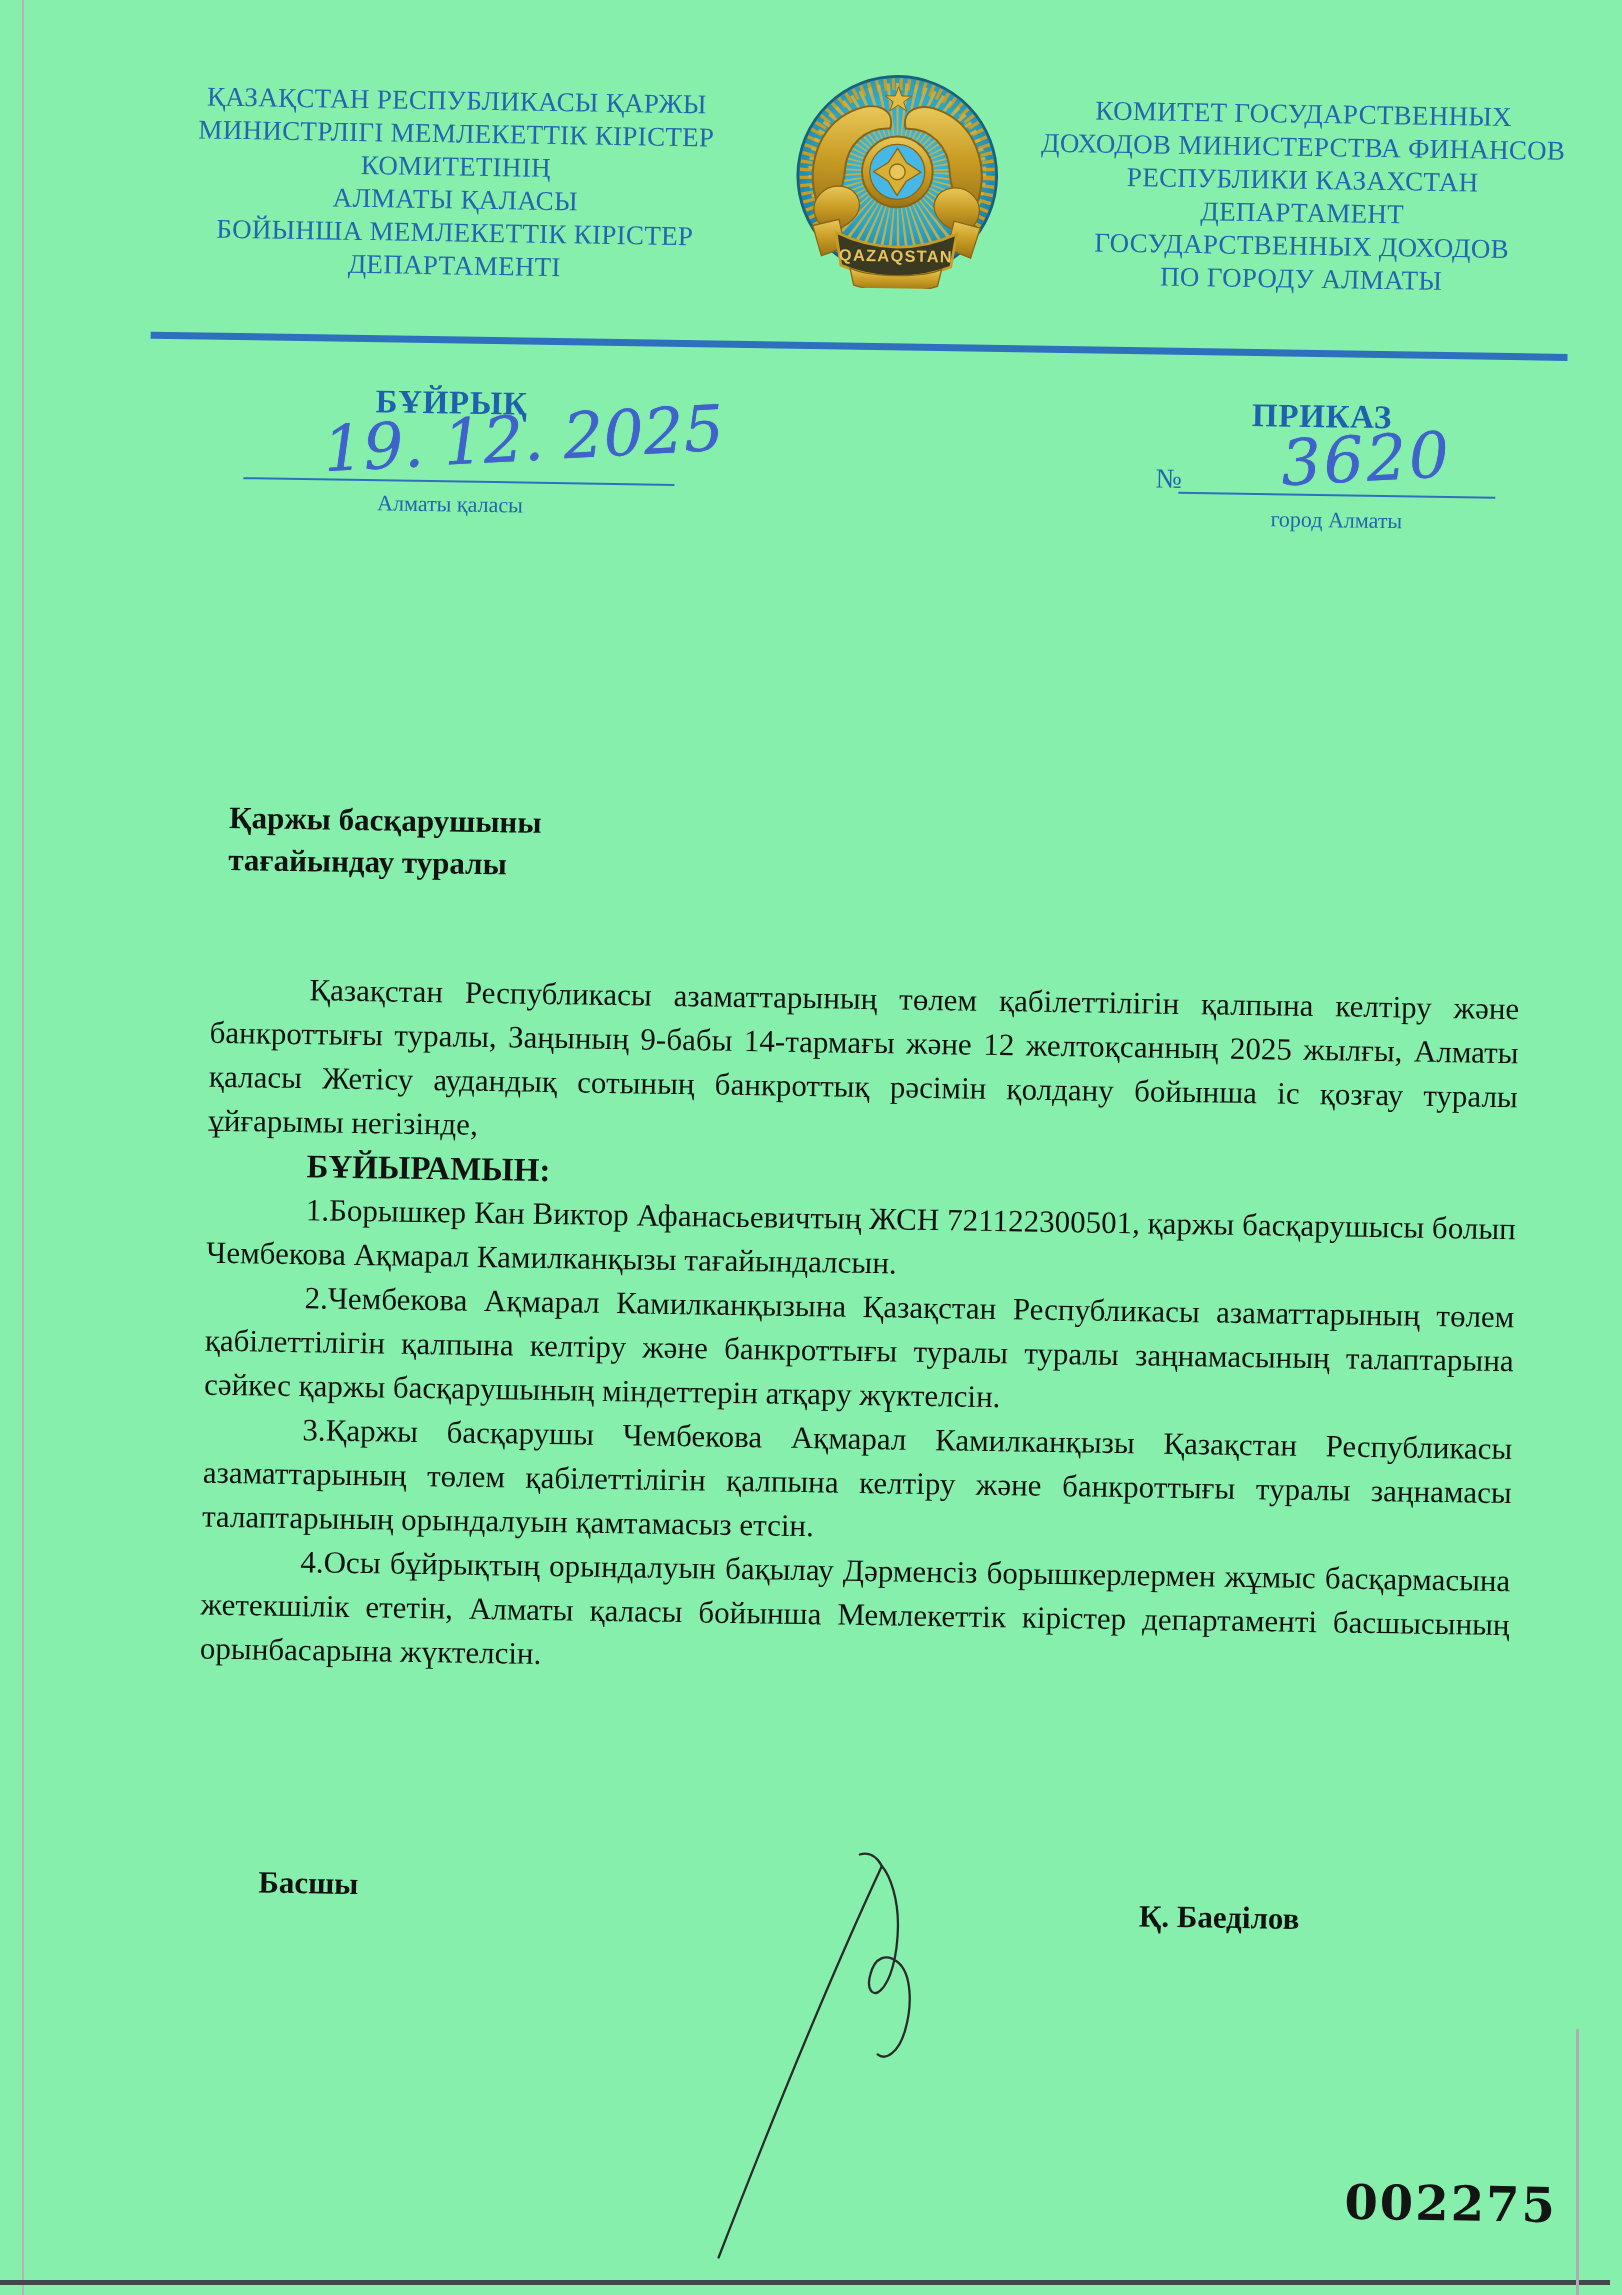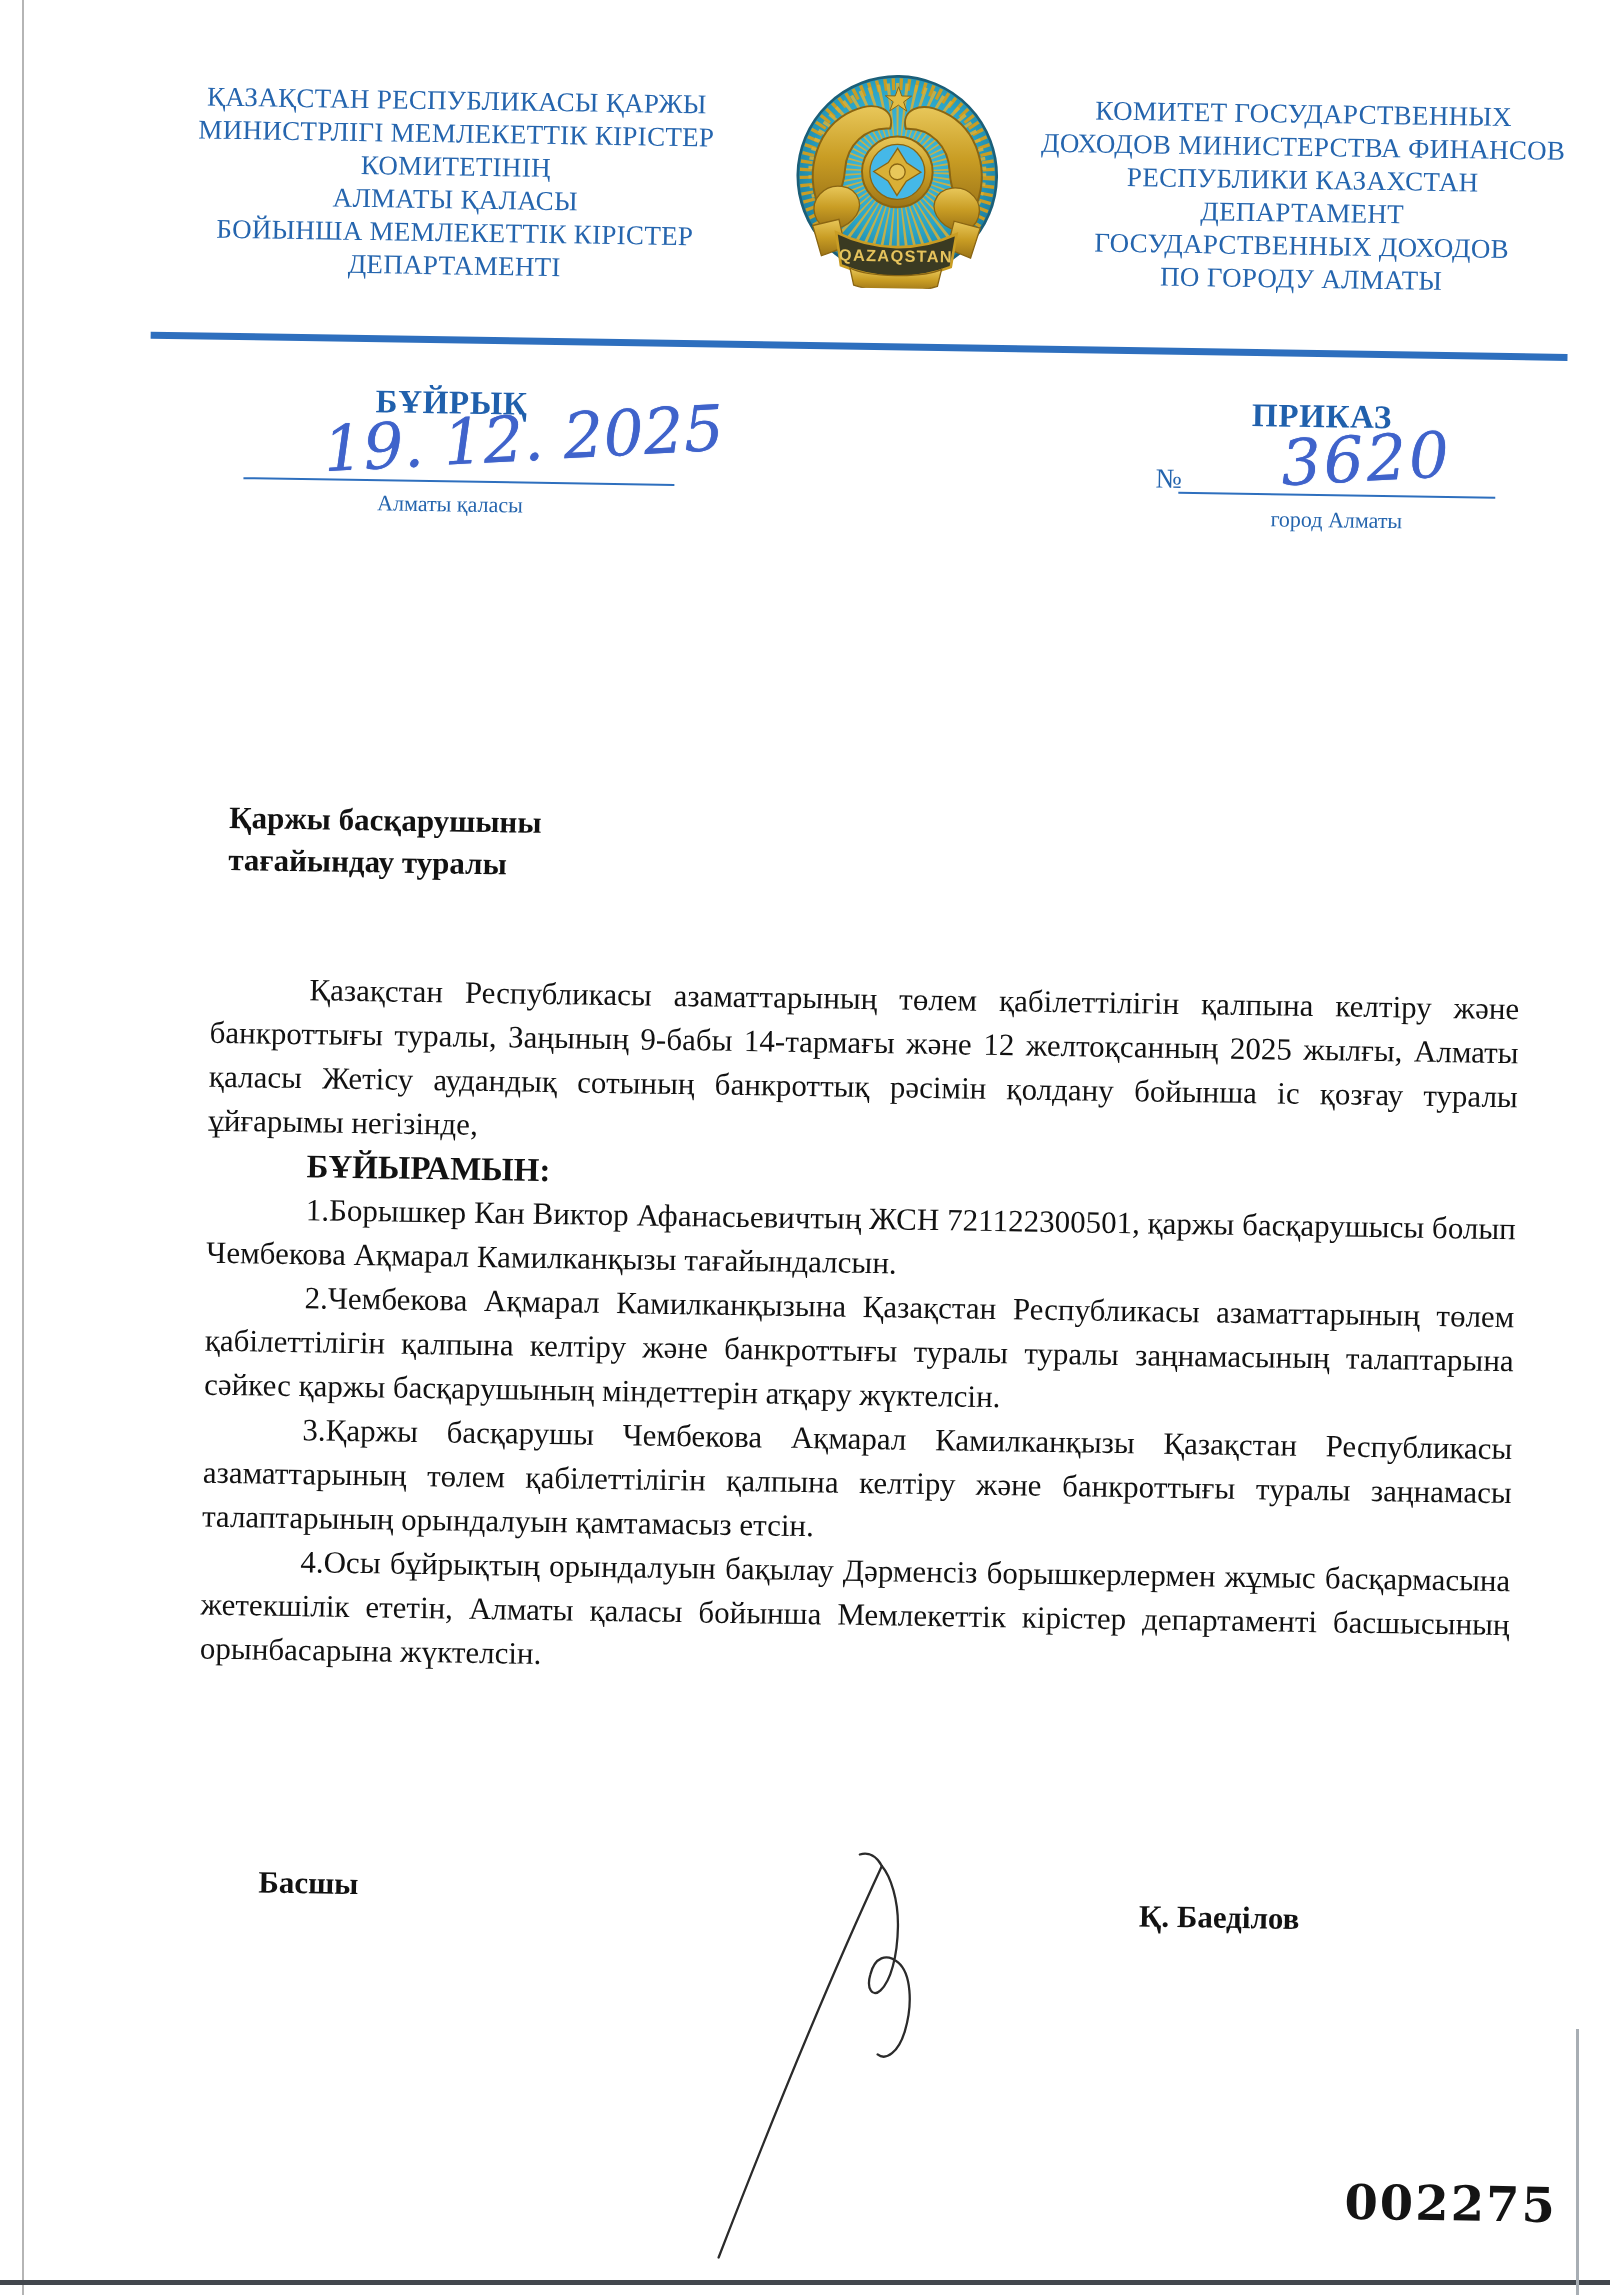--- a/index.html
+++ b/index.html
@@ -1,20 +1,20 @@
 <!DOCTYPE html>
 <html style="font-size:10.5px"><head>
 <meta charset="utf-8">
 <style>
   html, body { margin: 0; padding: 0; background: #e8e8e8; }
   .page {
     position: relative;
     width: 1623px;
     height: 2295px;
-    background: #ffffff;
+    background: #86efac;
     overflow: hidden;
     font-family: "Liberation Serif", serif;
     color: #161616;
   }
   .tilt {
     position: absolute;
     left: 0; top: 0; width: 1623px; height: 2295px;
     transform: rotate(0.9deg);
     transform-origin: 811px 0px;
   }

